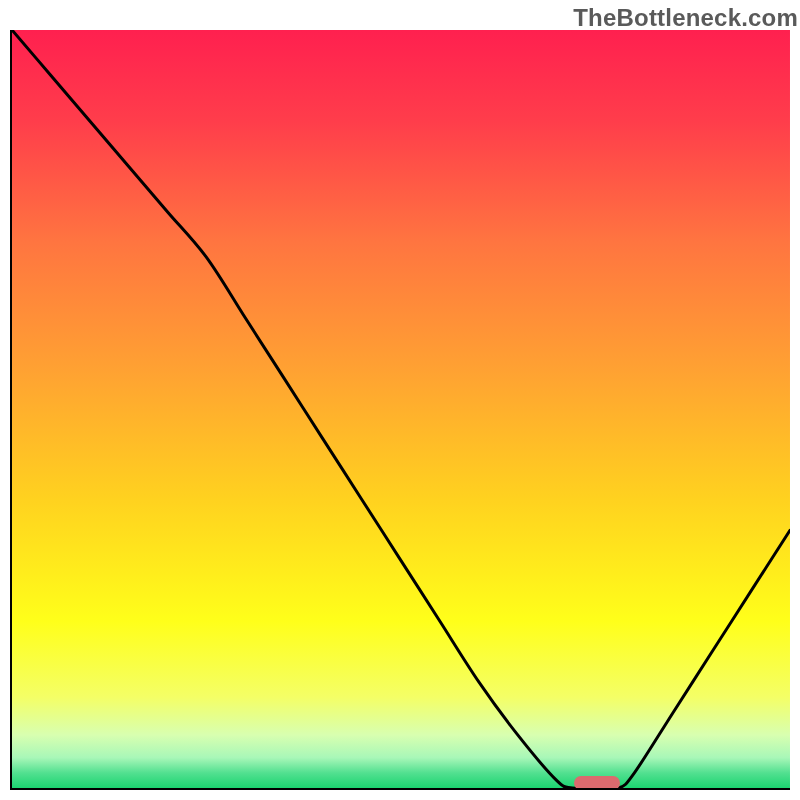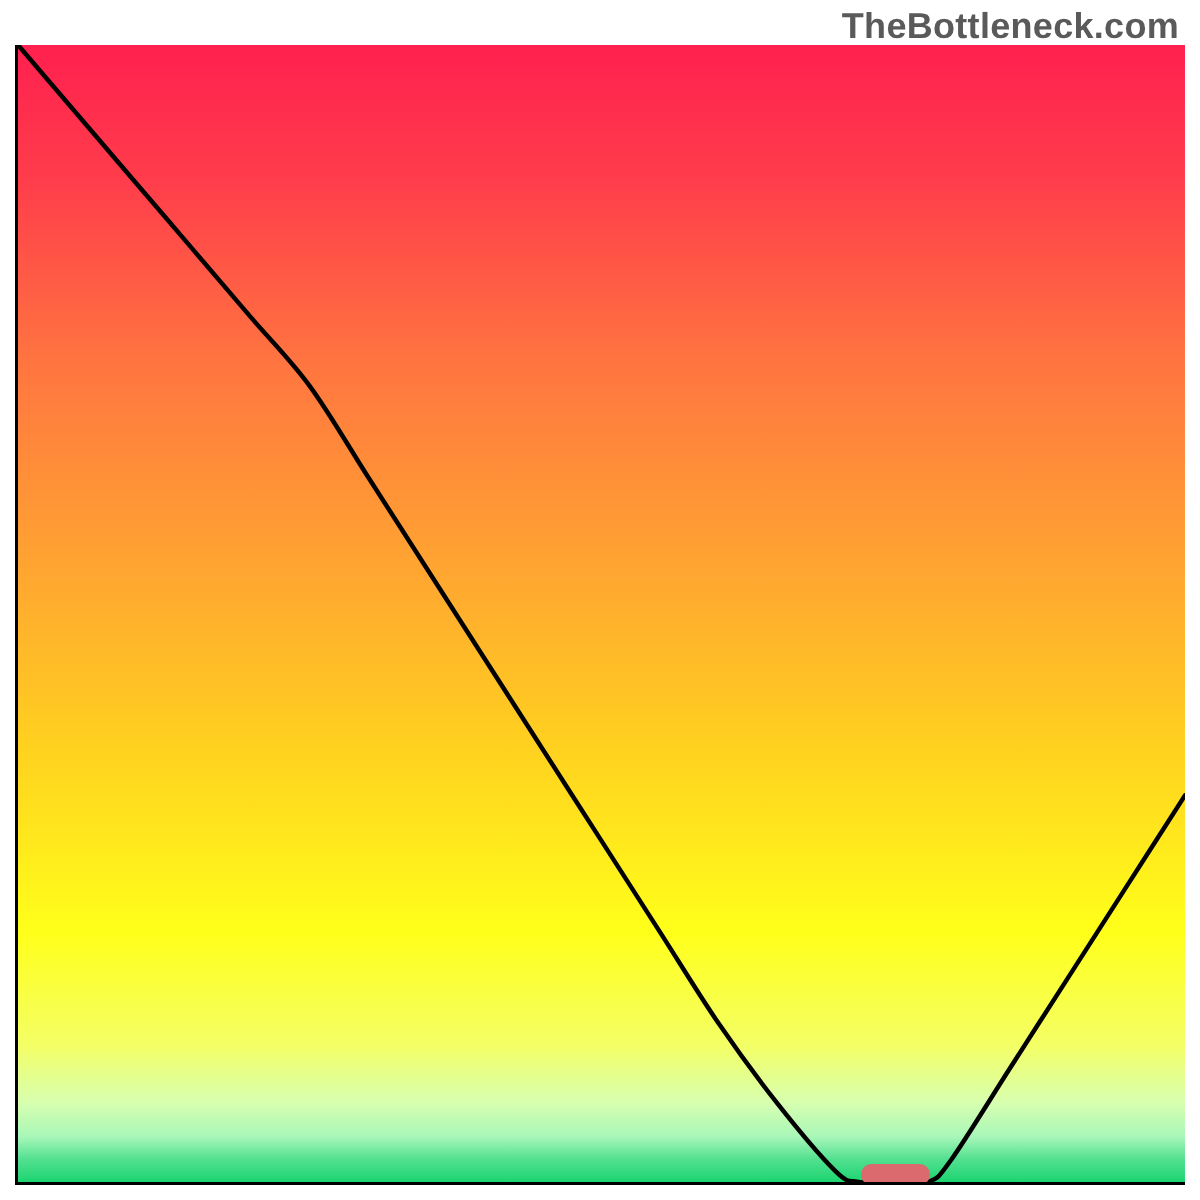--- a/index.html
+++ b/index.html
@@ -12,21 +12,21 @@
     font-family: Arial, Helvetica, sans-serif;
   }
   .chart-wrap {
     position: relative;
     width: 800px;
     height: 800px;
   }
   .watermark {
     position: absolute;
     top: 4px;
-    right: 14px;
+    right: 2px;
     font-size: 24px;
     font-weight: 600;
     color: #5a5a5a;
     letter-spacing: 0.2px;
     user-select: none;
   }
   .plot-area {
     position: absolute;
     left: 10px;
     top: 30px;

